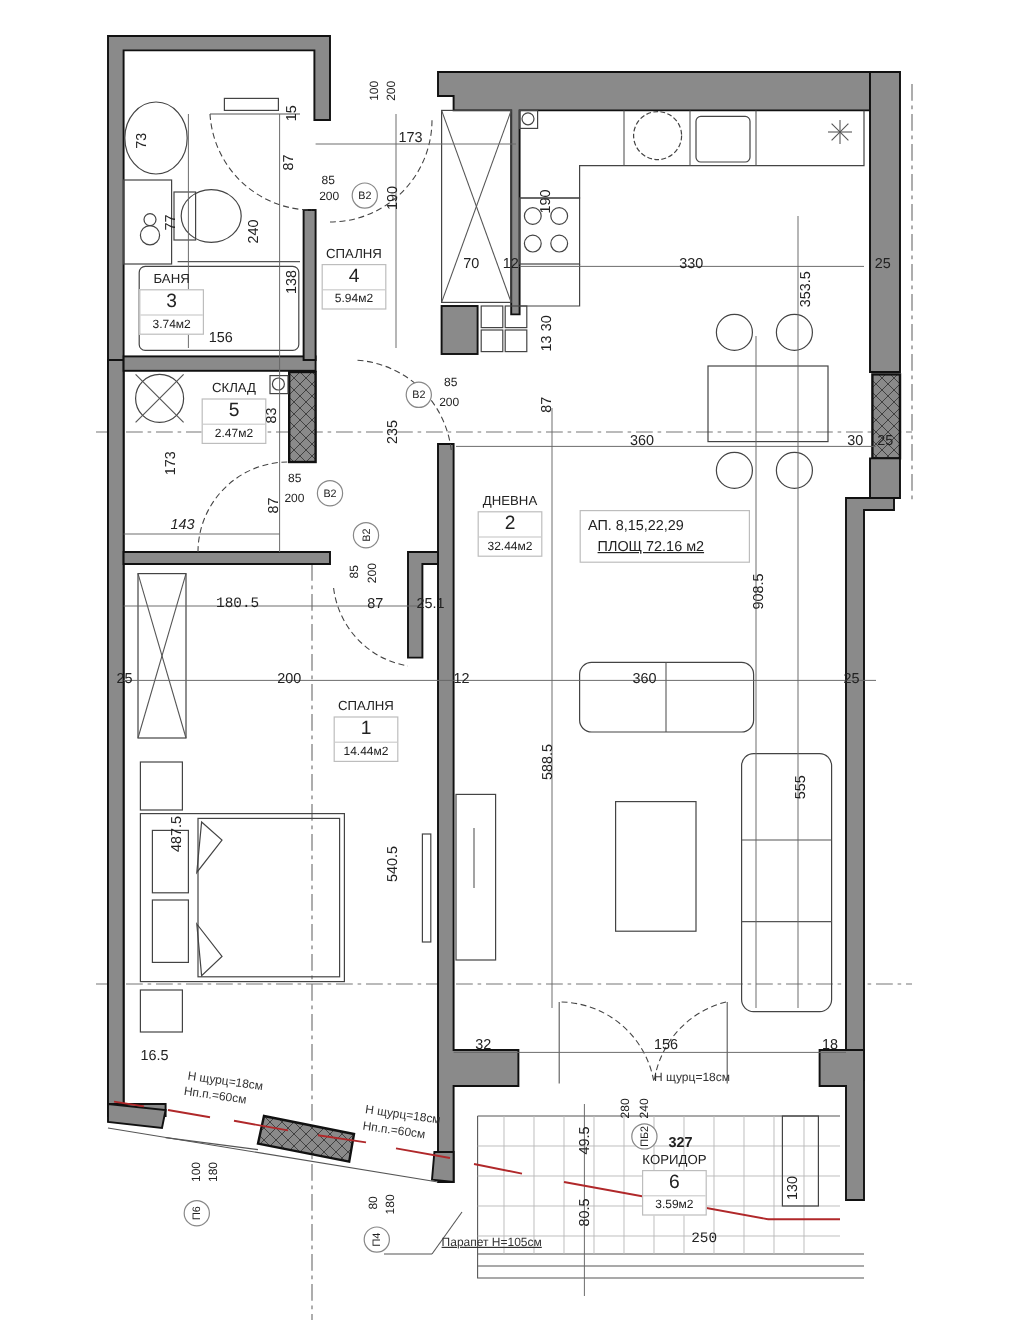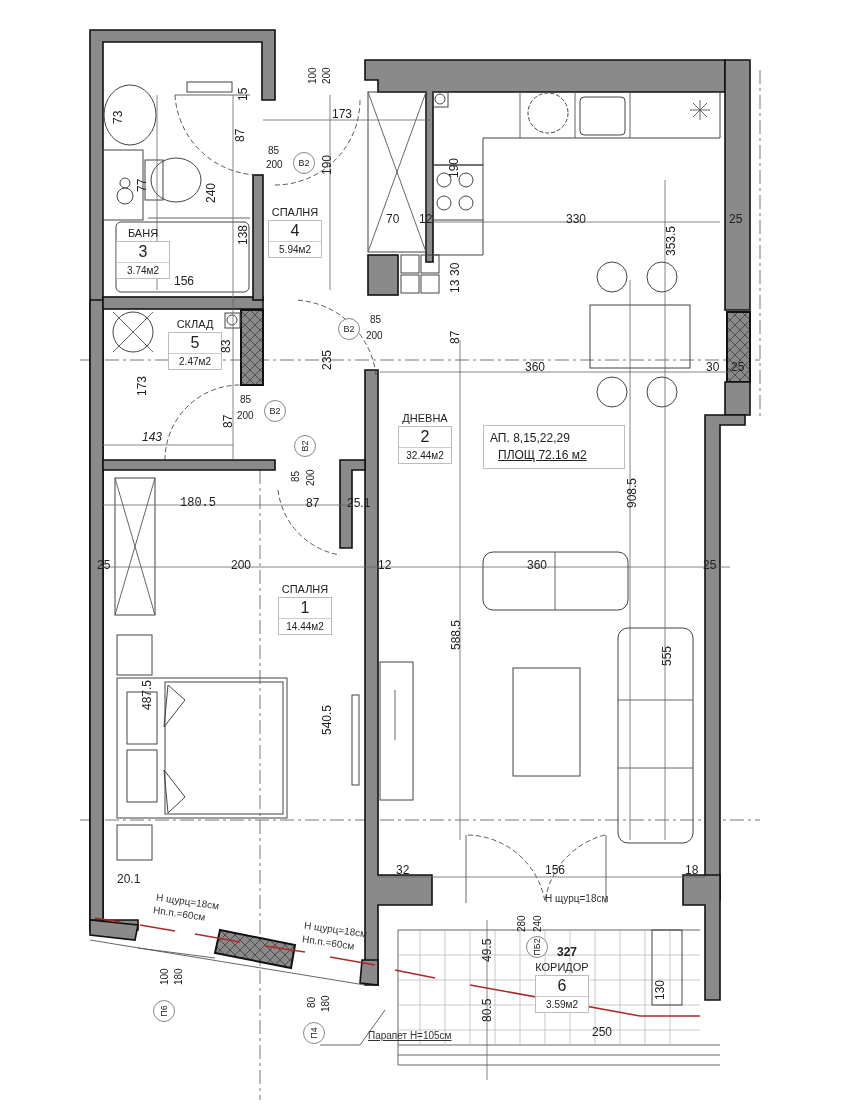--- a/index.html
+++ b/index.html
@@ -340,28 +340,28 @@
 <span class="lbl" style="left:347px; top:497px;">25.1</span>
 <span class="lbl" style="left:97px; top:559px;">25</span>
 <span class="lbl" style="left:231px; top:559px;">200</span>
 <span class="lbl" style="left:378px; top:559px;">12</span>
 <span class="lbl" style="left:527px; top:559px;">360</span>
 <span class="lbl" style="left:703px; top:559px;">25</span>
 <span class="lbl v" style="left:450px; top:650px;">588.5</span>
 <span class="lbl v" style="left:661px; top:666px;">555</span>
 <span class="lbl v" style="left:141px; top:710px;">487.5</span>
 <span class="lbl v" style="left:321px; top:735px;">540.5</span>
-<span class="lbl" style="left:117px; top:873px;">20.1</span>
+<span class="lbl" style="left:117px; top:873px;">16.5</span>
 <span class="lbl" style="left:396px; top:864px;">32</span>
 <span class="lbl" style="left:545px; top:864px;">156</span>
 <span class="lbl" style="left:685px; top:864px;">18</span>
 <span class="lbl v" style="left:481px; top:962px;">49.5</span>
 <span class="lbl" style="left:557px; top:946px;font-weight:bold;">327</span>
 <span class="lbl v" style="left:481px; top:1022px;">80.5</span>
-<span class="lbl" style="left:592px; top:1026px;">250</span>
+<span class="lbl" style="left:576px; top:1026px;font-family:Liberation Mono, monospace;">250</span>
 <span class="lbl v" style="left:654px; top:1000px;">130</span>
 
 <span class="note" style="left:545px; top:893px;">Н щурц=18см</span>
 <span class="note" style="left:156px; top:896px; transform:rotate(8deg);">Н щурц=18см</span>
 <span class="note" style="left:153px; top:908px; transform:rotate(8deg);">Нп.п.=60см</span>
 <span class="note" style="left:304px; top:924px; transform:rotate(8deg);">Н щурц=18см</span>
 <span class="note" style="left:302px; top:937px; transform:rotate(8deg);">Нп.п.=60см</span>
 <span class="note" style="left:368px; top:1030px; text-decoration:underline;">Парапет Н=105см</span>
 
 </body></html>

